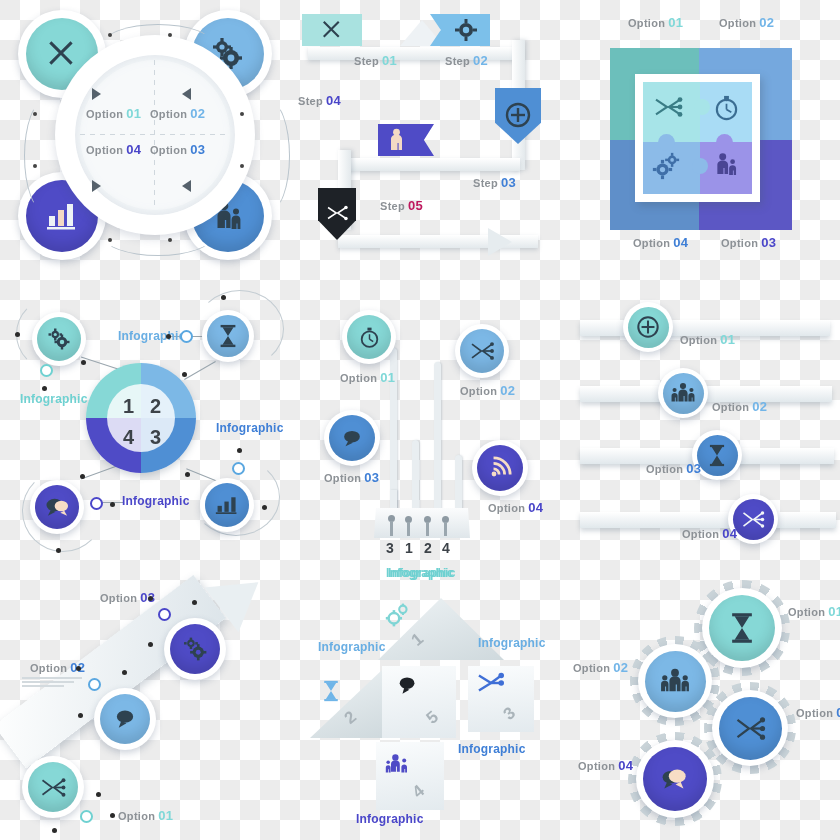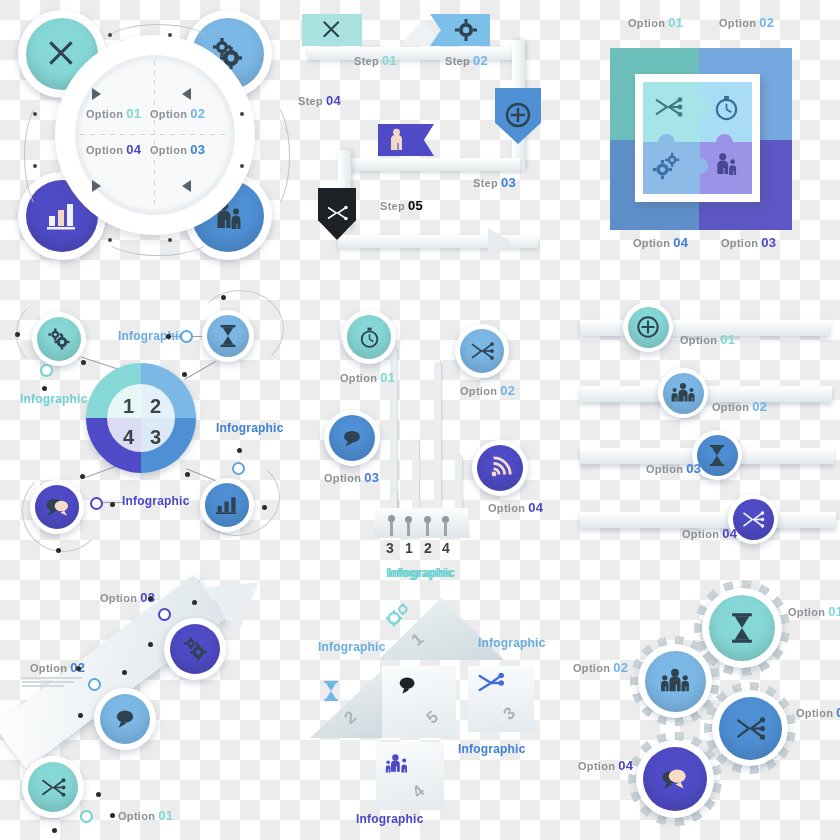--- a/index.html
+++ b/index.html
@@ -266,21 +266,21 @@
               clip-path:polygon(0 0,100% 0,100% 62%,50% 100%,0 62%);"></div>
   <svg width="22" height="18" viewBox="0 0 32 26" style="position:absolute;left:36px;top:204px;">
     <g stroke="#ffffff" stroke-width="2.2" fill="none">
       <path d="M3 5 L15 13 L3 21"></path>
         <path d="M29 5 L17 13 L29 21"></path>
     </g>
     <circle cx="29" cy="5" r="2.6" fill="#ffffff"></circle>
       <circle cx="29" cy="21" r="2.6" fill="#ffffff"></circle>
   </svg>
   <div class="lbl" style="position:absolute;left:90px;top:198px;">
-    <span>Step</span><span class="num" style="color:#000000">05</span>
+    <span>Step</span><span class="num" style="color:#be185d">05</span>
   </div>
 </div>
 
 <div class="panel" id="p3">
   <div class="lbl" style="position:absolute;left:38px;top:15px;">
     <span>Option</span><span class="num c01">01</span>
   </div>
   <div class="lbl" style="position:absolute;left:129px;top:15px;">
     <span>Option</span><span class="num c02">02</span>
   </div>

